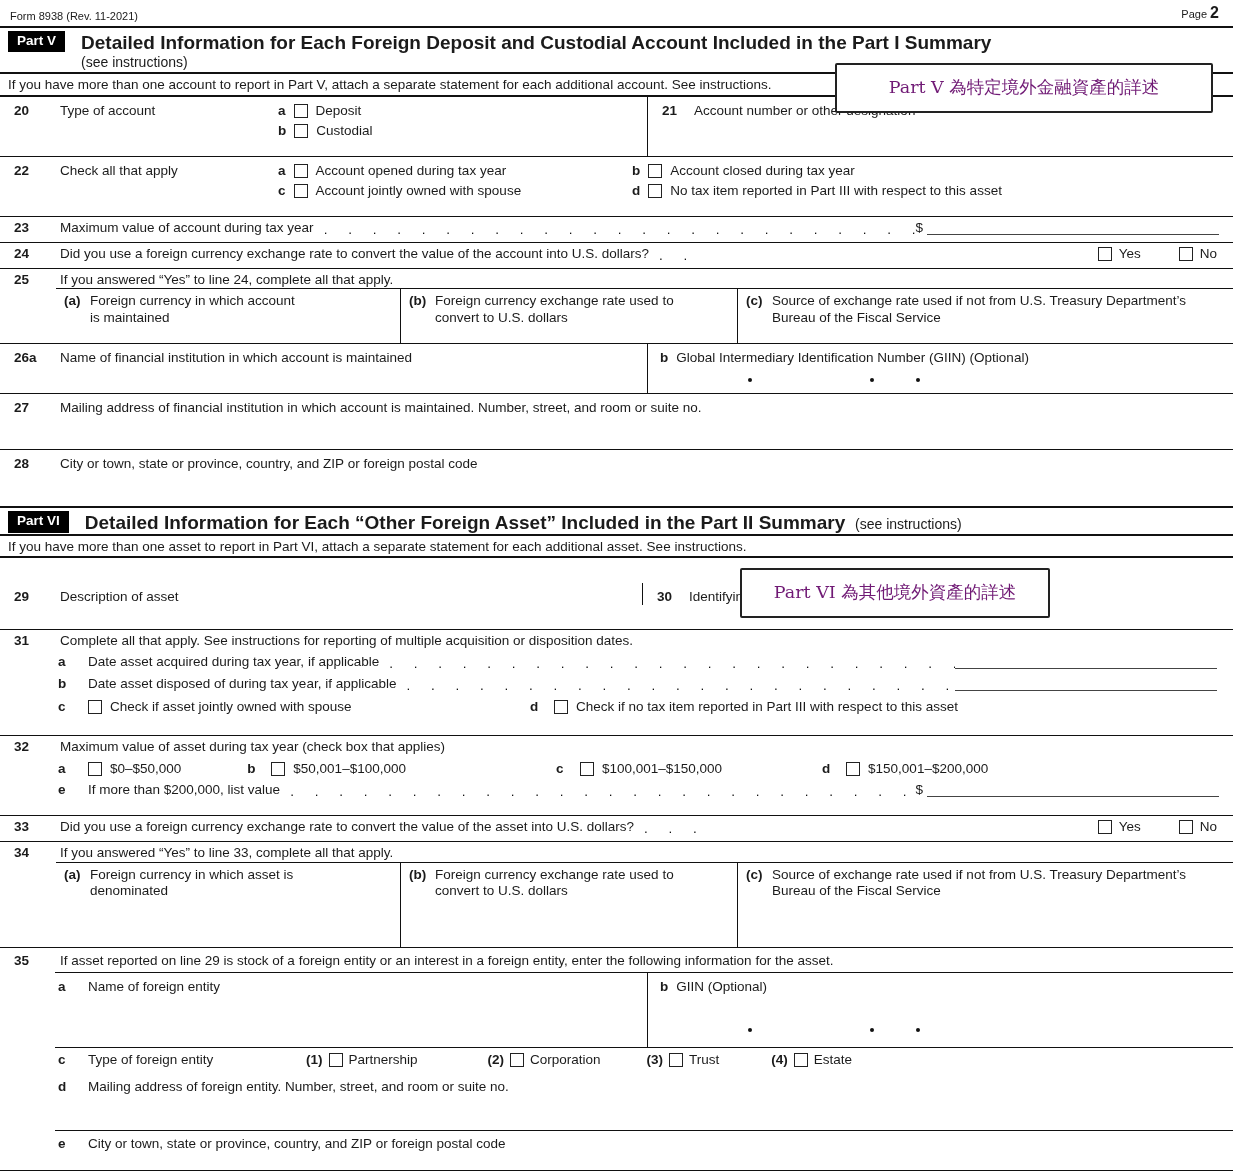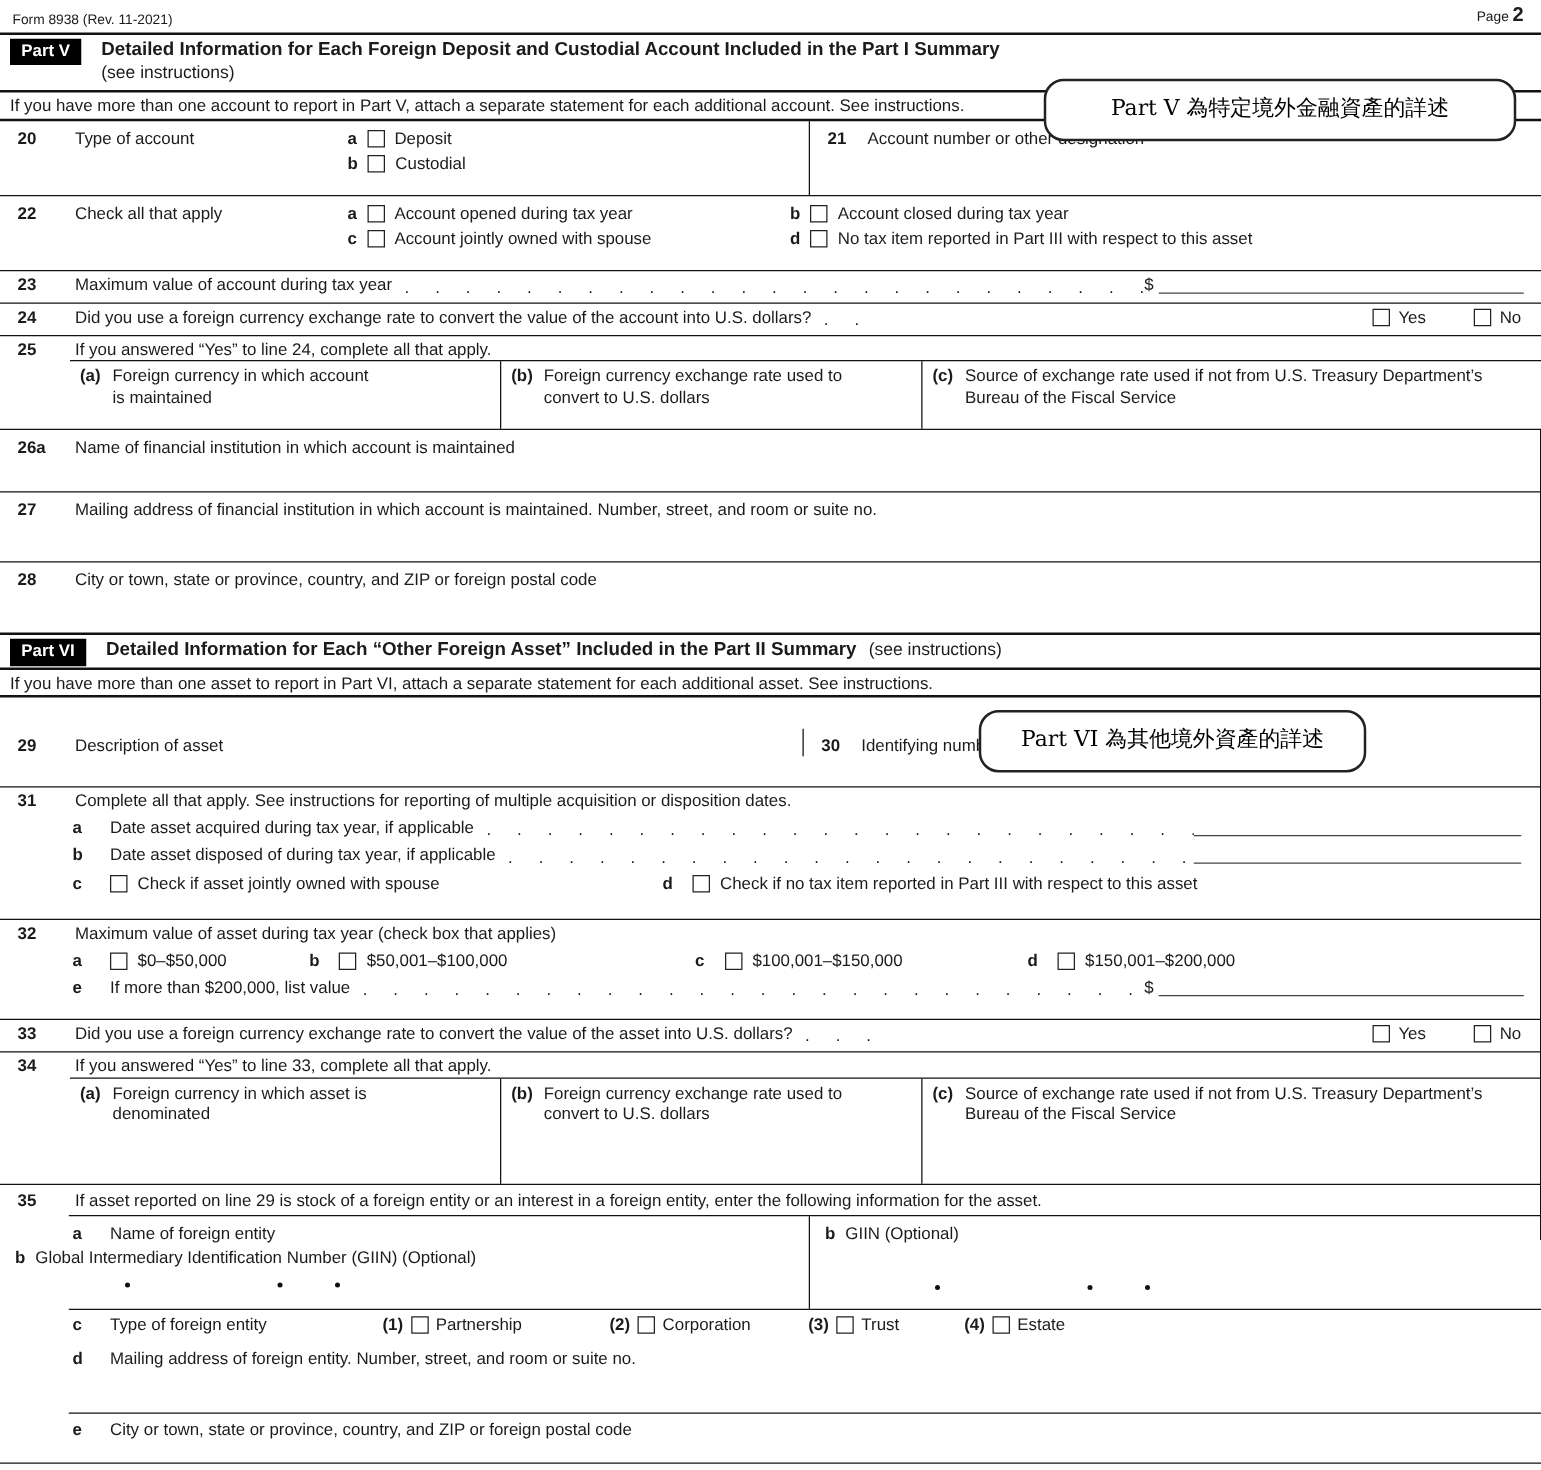--- a/index.html
+++ b/index.html
@@ -14,21 +14,21 @@
   .topbar{display:flex; justify-content:space-between; align-items:flex-end; padding:5px 14px 3px 10px; height:26px;}
   .formid{font-size:11px;}
   .pageno{font-size:11px;margin-left:38px;}
   .pageno b{font-size:16px; font-weight:bold;}
   
   .strip{display:flex; border-top:2px solid #111; border-bottom:2px solid #111; padding:3px 0 2px;}
   .strip.p5{height:48px;}
   .strip.p6{height:30px; align-items:baseline;}
   .badge{background:#000; color:#fff; font-weight:bold; font-size:13.5px; padding:2px 9px 3px; margin-left:8px; align-self:flex-start; white-space:nowrap;}
   .pt-text{padding-left:16px;}
-  .pt-title{font-weight:bold; font-size:15px;}
+  .pt-title{font-weight:bold; font-size:19px;}
   .pt-sub{font-size:14px;}
   .pt-sub-in{font-size:14px; font-weight:normal; padding-left:6px;}
   
   .note{border-bottom:2px solid #111; padding:3px 0 2px 8px; height:23px; white-space:nowrap; overflow:hidden;}
   
   .row{border-bottom:1.5px solid #111; position:relative;}
   .split{display:flex;}
   .cell{padding-top:6px;}
   .cell.l{flex:0 0 648px; border-right:1.2px solid #111;}
   .cell.r{flex:1;}
@@ -64,21 +64,21 @@
   .giin{display:flex; align-items:center; height:10px;}
   .giin i{width:4px; height:4px; background:#111; border-radius:50%;}
   .giin i:nth-child(1){margin-left:100px;}
   .giin i:nth-child(2){margin-left:118px;}
   .giin i:nth-child(3){margin-left:42px;}
   
   .r2021{height:60px;}
   .r22{height:60px;}
   .r23{height:26px; padding-top:3px;}
   .r24{height:26px; padding-top:3px;}
-  .r26{height:50px;flex-direction:column;}
+  .r26{height:50px;}
   .r27{height:56px;}
   .r28{height:56px;}
   .r2930{height:72px;align-items:center;}
   .r31{height:106px; padding-top:3px;}
   .r32{height:80px; padding-top:3px;}
   .r33{height:26px; padding-top:3px;}
   .r35ab{height:74px;}
   .r35c{height:26px; padding-top:4px;}
   .r35d{height:56px; padding-top:5px;}
   .r35e{height:40px; padding-top:5px;}
@@ -88,27 +88,27 @@
   .cbrow{display:flex; align-items:flex-start;}
   
   .m-b{margin-left:66px;} .m-c{margin-left:150px;} .m-d{margin-left:100px;}
   
   .tfe-label{flex:0 0 212px;}
   .ngroup{display:flex; align-items:flex-start; gap:6px;}
   .ntag{font-weight:bold;}
   .g1{margin-left:6px;} .g2{margin-left:70px;} .g3{margin-left:46px;} .g4{margin-left:52px;}
   
   .callout{
-    position:absolute; background:#fff; border:2.5px solid #222; border-radius:16px;
+    position:absolute; background:#fff; border:2.5px solid #222; border-radius:2px;
     display:flex; align-items:center; justify-content:center;
-    font-family:"DejaVu Serif","Liberation Serif",serif; font-size:17.5px; color:#000000;
+    font-family:"DejaVu Serif","Liberation Serif",serif; font-size:17.5px; color:#701a75;
     z-index:10; white-space:nowrap;
   }
   #callout5{left:835px; top:63px; width:378px; height:50px;}
-  #callout6{left:783px; top:568px; width:310px; height:50px;}
+  #callout6{left:740px; top:568px; width:310px; height:50px;}
 </style>
 </head>
 <body>
 
 <div class="page">
 
   <div class="topbar">
     <span class="formid">Form 8938 (Rev. 11-2021)</span>
     <span class="pageno"><span>Page</span> <b>2</b></span>
   </div>

